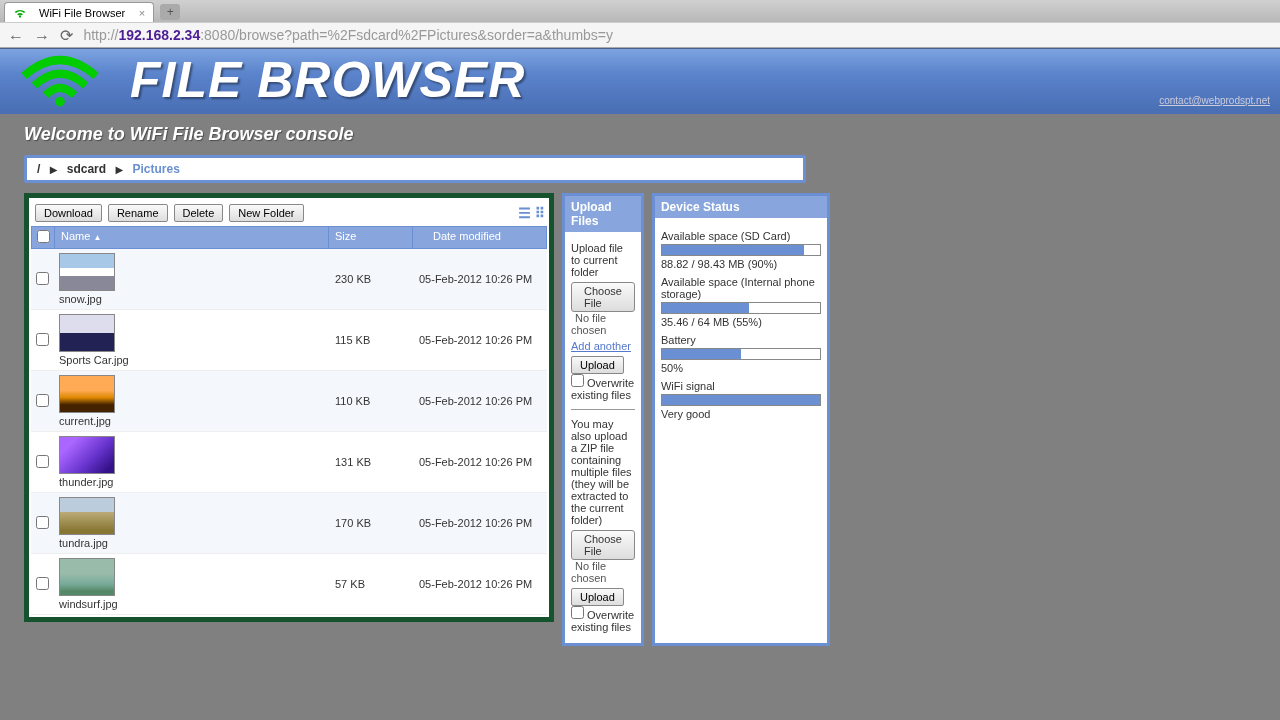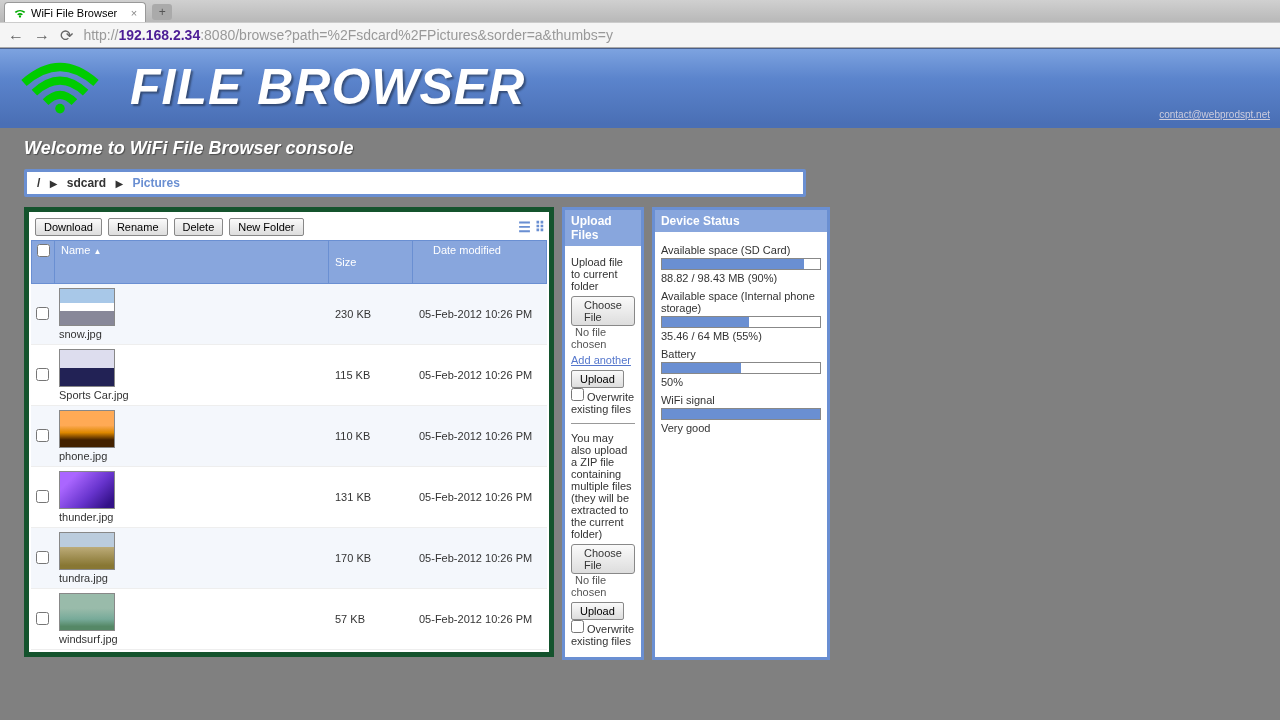--- a/index.html
+++ b/index.html
@@ -1,31 +1,31 @@
 <!DOCTYPE html>
 <html><head>
 <meta charset="utf-8">
 <style>
 * { box-sizing: border-box; margin: 0; padding: 0; }
 body { font-family: Arial, Helvetica, sans-serif; font-size: 12px; background: #808080; width: 1280px; height: 720px; overflow: hidden; }
 
 
 .chrome { background: #fff; }
 .tab-strip { height: 22px; background: linear-gradient(#d0d0d0,#b8b8b8); display: flex; align-items: flex-end; padding-left: 4px; }
-.tab { background: #fff; border: 1px solid #999; border-bottom: none; border-radius: 4px 4px 0 0; padding: 2px 28px 2px 8px; font-size: 11px; display: flex; align-items: center; gap: 4px; position: relative; height: 20px; }
+.tab { background: #fff; border: 1px solid #999; border-bottom: none; border-radius: 4px 4px 0 0; padding: 2px 28px 2px 8px; font-size: 11px; display: flex; align-items: center; gap: 12px; position: relative; height: 20px; }
 .tab .favicon { width: 14px; height: 14px; }
 .tab .close-x { position: absolute; right: 8px; color: #888; font-size: 11px; }
 .new-tab { width: 20px; height: 16px; background: #aaa; border-radius: 3px; margin-left: 6px; margin-bottom: 2px; display:flex; align-items:center; justify-content:center; color:#555; font-size:12px;}
 .url-bar { height: 26px; border-top: 1px solid #ccc; border-bottom: 1px solid #aaa; display: flex; align-items: center; padding: 0 8px; gap: 10px; background:#f5f5f5; }
 .nav-btn { color: #666; font-size: 16px; cursor: pointer; }
 .addr { flex: 1; color: #999; font-size: 14px; white-space: nowrap; overflow: hidden; }
 .addr .host { color: #4c1d95; font-weight: bold; }
 
 
-.banner { height: 80px; background: linear-gradient(180deg,#7da3e0 0%,#5b84cc 40%,#4a6fb5 100%); border-top:1px solid #4a5f8a; border-bottom:4px solid #4a6fb5; display:flex; align-items:center; padding-left:20px; position:relative; }
+.banner { height: 66px; background: linear-gradient(180deg,#7da3e0 0%,#5b84cc 40%,#4a6fb5 100%); border-top:1px solid #4a5f8a; border-bottom:4px solid #4a6fb5; display:flex; align-items:center; padding-left:20px; position:relative; }
 .wifi-logo { width:80px; height:60px; margin-right:30px;}
 .banner-title { font-family: Impact, Arial Black, sans-serif; font-size: 50px; font-weight: bold; font-style: italic; color:#fff; letter-spacing:1px; text-shadow:2px 2px 2px rgba(0,0,0,.4); }
 .contact { position:absolute; right:10px; bottom:4px; font-size:10px; color:#ccd; text-decoration:underline;}
 
 .content { padding: 10px 0 0 24px; width: 806px; }
 .welcome { color:#fff; font-style:italic; font-weight:bold; font-size:18px; text-shadow:1px 1px 1px rgba(0,0,0,.4); margin-bottom:10px;}
 
 .breadcrumb { background:#fff; border:3px solid #6a8fd2; border-radius:2px; padding:4px 10px; font-size:12px; margin-bottom:10px;}
 .breadcrumb .sep { margin:0 6px; color:#333; font-size:10px;}
 .breadcrumb a { color:#333; font-weight:bold; text-decoration:none;}
@@ -34,21 +34,21 @@
 .columns { display:flex; gap:8px; align-items:flex-start;}
 .file-panel { width:530px; background:#fff; border:5px solid #14532d; padding:2px;}
 .toolbar { display:flex; align-items:center; padding:4px; gap:6px;}
 .btn { background:linear-gradient(#fafafa,#ddd); border:1px solid #888; border-radius:2px; padding:2px 8px; font-size:11px; cursor:pointer;}
 .toolbar-right { margin-left:auto; display:flex; gap:6px; color:#6a8fd2;}
 .view-icon { cursor:pointer; font-size:14px; color:#6a8fd2; font-weight:bold; letter-spacing:-2px;}
 
 .file-header { display:flex; background:#88a6dd; color:#fff; font-size:11px; border:1px solid #6a8fd2;}
 .fh-check { width:22px; text-align:center; padding:3px 0;}
 .fh-name { flex:1; padding:3px 6px; border-left:1px solid #6a8fd2;}
-.fh-size { width:84px; padding:15px 6px; border-left:1px solid #6a8fd2;}
+.fh-size { width:84px; padding:3px 6px; border-left:1px solid #6a8fd2;}
 .fh-date { width:134px; padding:3px 20px; border-left:1px solid #6a8fd2;}
 .sort-arrow { font-size:8px;}
 
 .file-row { display:flex; align-items:center; border-bottom:1px solid #eee; font-size:11px; color:#333;}
 .file-row:nth-child(odd){ background:#f4f7fc;}
 .fr-check { width:22px; text-align:center;}
 .fr-name { flex:1; padding:4px 6px;}
 .fr-size { width:84px; padding:4px 6px;}
 .fr-date { width:134px; padding:4px 6px;}
 .thumb { width:56px; height:38px; background:#ccc; border:1px solid #888; margin-bottom:2px; background-size:cover;}
@@ -150,21 +150,21 @@
               <div class="fr-date">05-Feb-2012 10:26 PM</div>
             </div>
             <div class="file-row">
               <div class="fr-check"><input type="checkbox" style=""></div>
               <div class="fr-name"><div class="thumb car"></div><span>Sports Car.jpg</span></div>
               <div class="fr-size">115 KB</div>
               <div class="fr-date">05-Feb-2012 10:26 PM</div>
             </div>
             <div class="file-row">
               <div class="fr-check"><input type="checkbox" style=""></div>
-              <div class="fr-name"><div class="thumb sunset"></div><span>phone.jpg</span></div>
+              <div class="fr-name"><div class="thumb sunset"></div><span>current.jpg</span></div>
               <div class="fr-size">110 KB</div>
               <div class="fr-date">05-Feb-2012 10:26 PM</div>
             </div>
             <div class="file-row">
               <div class="fr-check"><input type="checkbox" style=""></div>
               <div class="fr-name"><div class="thumb thunder"></div><span>thunder.jpg</span></div>
               <div class="fr-size">131 KB</div>
               <div class="fr-date">05-Feb-2012 10:26 PM</div>
             </div>
             <div class="file-row">

